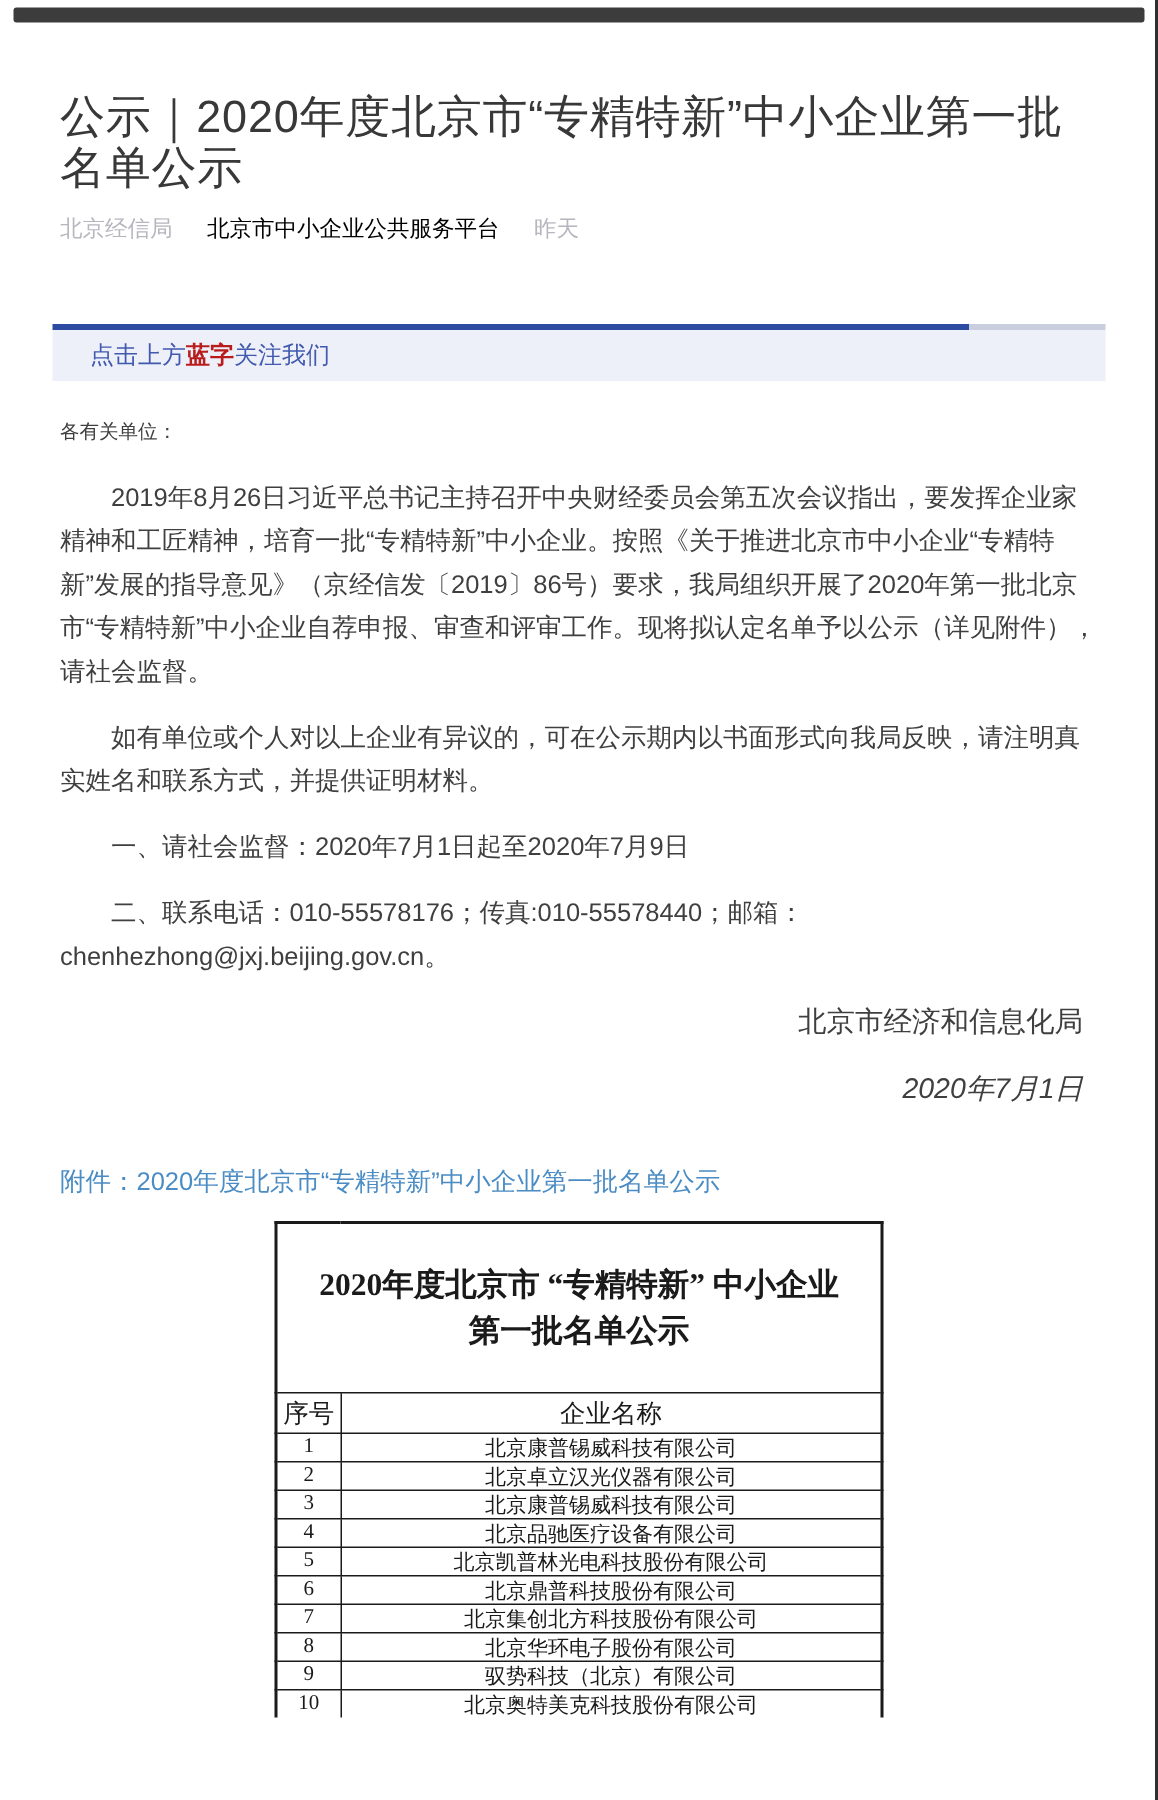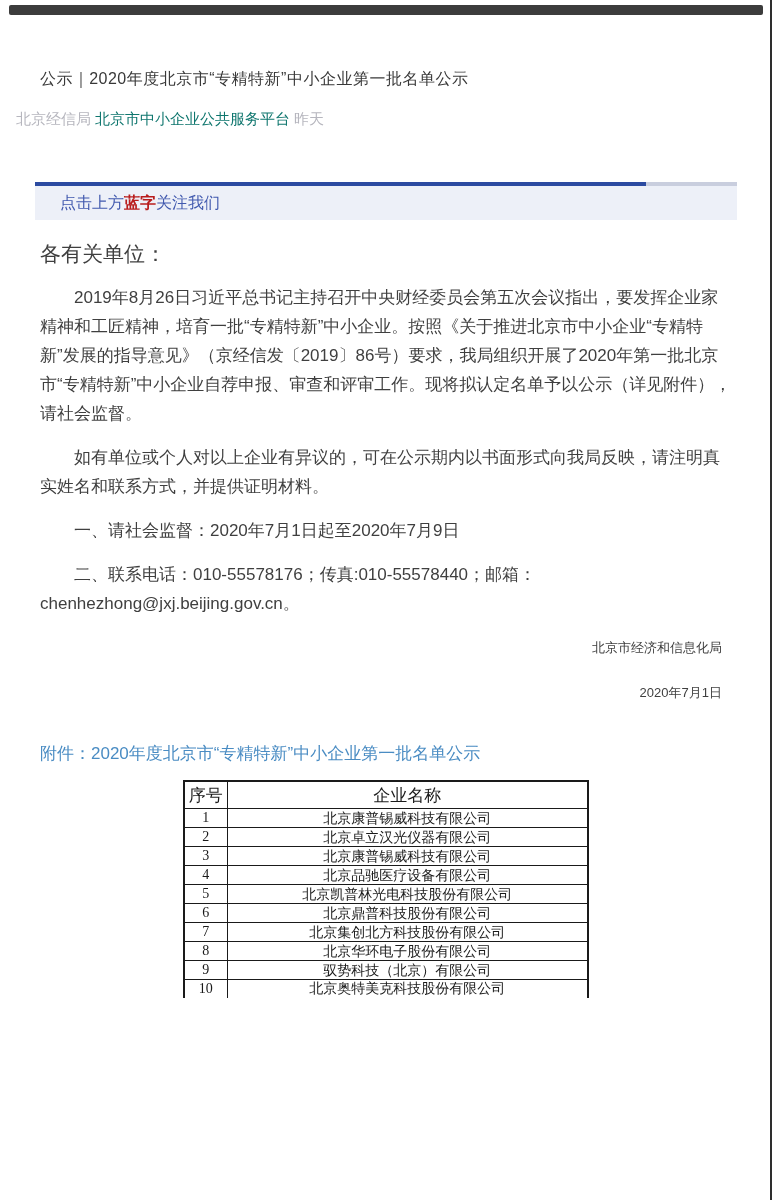--- a/index.html
+++ b/index.html
@@ -4,43 +4,43 @@
 <style>
   html,body{margin:0;padding:0;}
   body{
     width:772px;height:1200px;position:relative;overflow:hidden;
     background:#ffffff;color:#3f3f3f;
     font-family:"Liberation Sans","DejaVu Sans",sans-serif;
   }
   .top-bar{position:absolute;top:5px;left:9px;right:9px;height:10px;background:#3c3c3c;border-radius:2px;}
   .right-edge{position:absolute;top:0;right:0;width:2px;height:1200px;background:#2e2e2e;}
 
-  .article-title{margin:62px 40px 0;font-size:16px;font-weight:400;color:#383838;line-height:34px;letter-spacing:0.5px;}
+  .article-title{margin:62px 40px 0;font-size:30px;font-weight:400;color:#383838;line-height:34px;letter-spacing:0.5px;}
 
-  .byline{margin:13px 16px 0;font-size:15px;line-height:20px;color:#b6b6be;display:flex;gap:4px;align-items:baseline;}
-  .byline .account{color:#0f766e;}
+  .byline{margin:13px 40px 0;font-size:15px;line-height:20px;color:#b6b6be;display:flex;gap:23px;align-items:baseline;}
+  .byline .account{color:#000000;}
 
   .banner{margin:53px 35px 0;position:relative;cursor:pointer;}
   .banner-borders{height:4px;display:flex;}
   .banner-border-dark{width:87%;background:#2c4ba1;}
   .banner-border-light{flex:1;background:#c9cede;}
   .banner-body{background:#edf0f8;height:34px;display:flex;align-items:center;padding-left:25px;font-size:16px;color:#4159ae;}
   .banner-highlight{font-weight:bold;color:#b91c1c;}
 
-  .greeting{margin:19px 40px 0;font-size:21px;line-height:29px;}
+  .greeting{margin:19px 40px 0;font-size:13px;line-height:29px;}
   .para{margin:15px 40px 0;font-size:17px;line-height:29px;text-indent:2em;word-break:break-word;}
-  .sig{margin:15px 50px 0 40px;text-align:right;font-size:13px;line-height:29px;}
-  .sig-date{margin-top:16px;}
+  .sig{margin:15px 50px 0 40px;text-align:right;font-size:19px;line-height:29px;}
+  .sig-date{margin-top:16px;font-style:italic;}
 
   .attachment{margin:35px 40px 0;font-size:17px;line-height:24px;color:#4a8cc3;cursor:pointer;}
 
   .table-wrap{width:406px;margin:14px auto 0;}
   table.notice{width:100%;border-collapse:collapse;table-layout:fixed;color:#1a1a1a;border:2px solid #1a1a1a;border-bottom:none;}
   table.notice td{border:1px solid #1a1a1a;text-align:center;padding:0;overflow:hidden;}
-  table.notice tr:last-child td{border-bottom:none;font-family:Liberation Serif, serif;}
+  table.notice tr:last-child td{border-bottom:none;}
   .col-no{width:43px;}
   .tbl-title td{height:112px;font-family:"Liberation Serif","DejaVu Serif",serif;font-weight:bold;font-size:21px;line-height:31px;}
   .tbl-head td{height:26px;font-family:"Liberation Serif","DejaVu Serif",serif;font-weight:normal;font-size:17px;}
   .tbl-row td{height:18px;font-size:14px;line-height:18px;}
   .tbl-row td.no-cell{font-family:"Liberation Serif","DejaVu Serif",serif;font-size:14px;}
 </style>
 </head>
 <body>
 
 <div class="top-bar"></div>
@@ -78,20 +78,26 @@
 
 <p class="attachment">附件：2020年度北京市“专精特新”中小企业第一批名单公示</p>
 
 <div class="table-wrap">
   <table class="notice">
     <colgroup>
         <col class="col-no">
         <col>
       </colgroup>
     <tbody>
+        <tr class="tbl-title">
+      <td colspan="2">
+        <div>2020年度北京市 “专精特新” 中小企业</div>
+        <div>第一批名单公示</div>
+      </td>
+    </tr>
     <tr class="tbl-head">
       <td>序号</td>
       <td>企业名称</td>
     </tr>
     <tr class="tbl-row">
       <td class="no-cell">1</td>
       <td>北京康普锡威科技有限公司</td>
     </tr>
     <tr class="tbl-row">
       <td class="no-cell">2</td>

